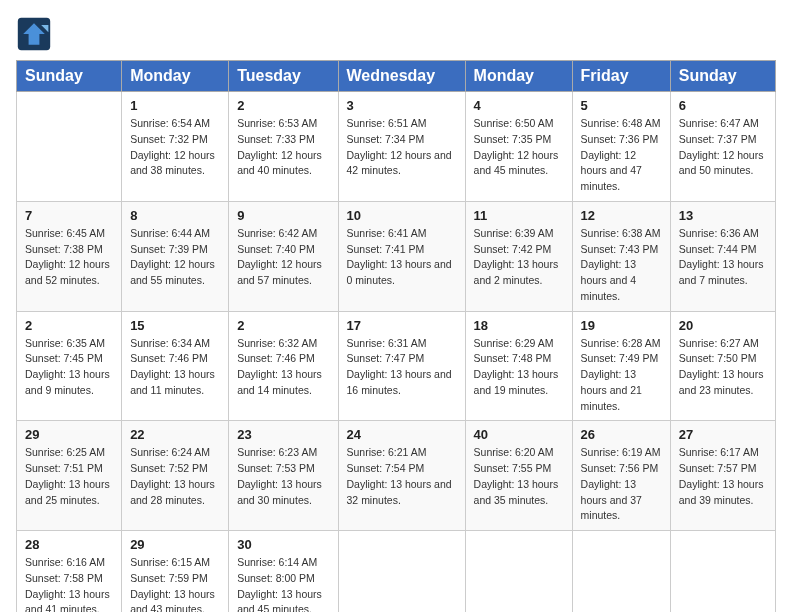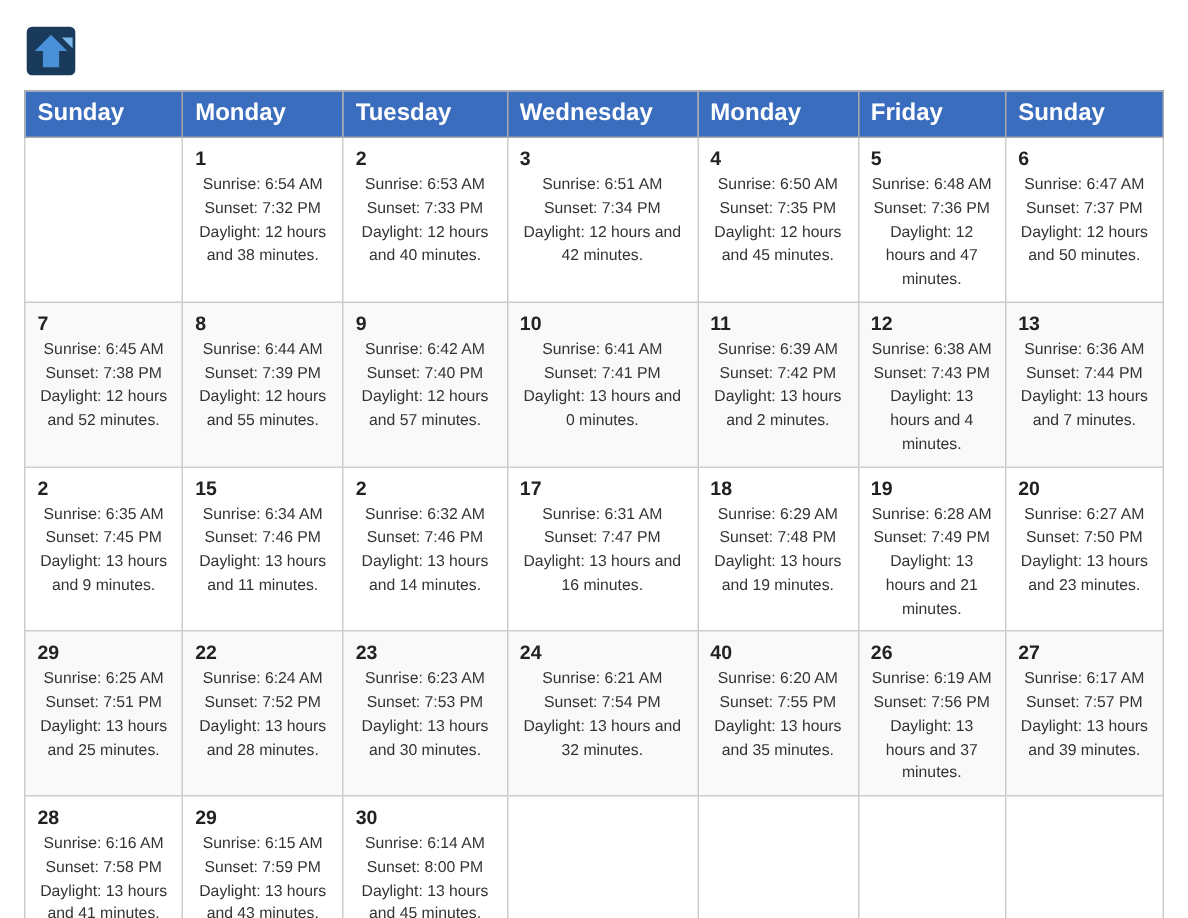--- a/index.html
+++ b/index.html
@@ -72,21 +72,20 @@
       font-weight: bold;
       font-size: 13px;
       color: #222;
       display: block;
       margin-bottom: 3px;
     }
     .day-info {
       color: #333;
       font-size: 10.5px;
       line-height: 1.5;
-      text-align: center;
     }
     .empty-cell {
       background: #fff;
     }
   </style>
 </head>
 <body>
 
 <div class="header-area">
   <div class="logo">

